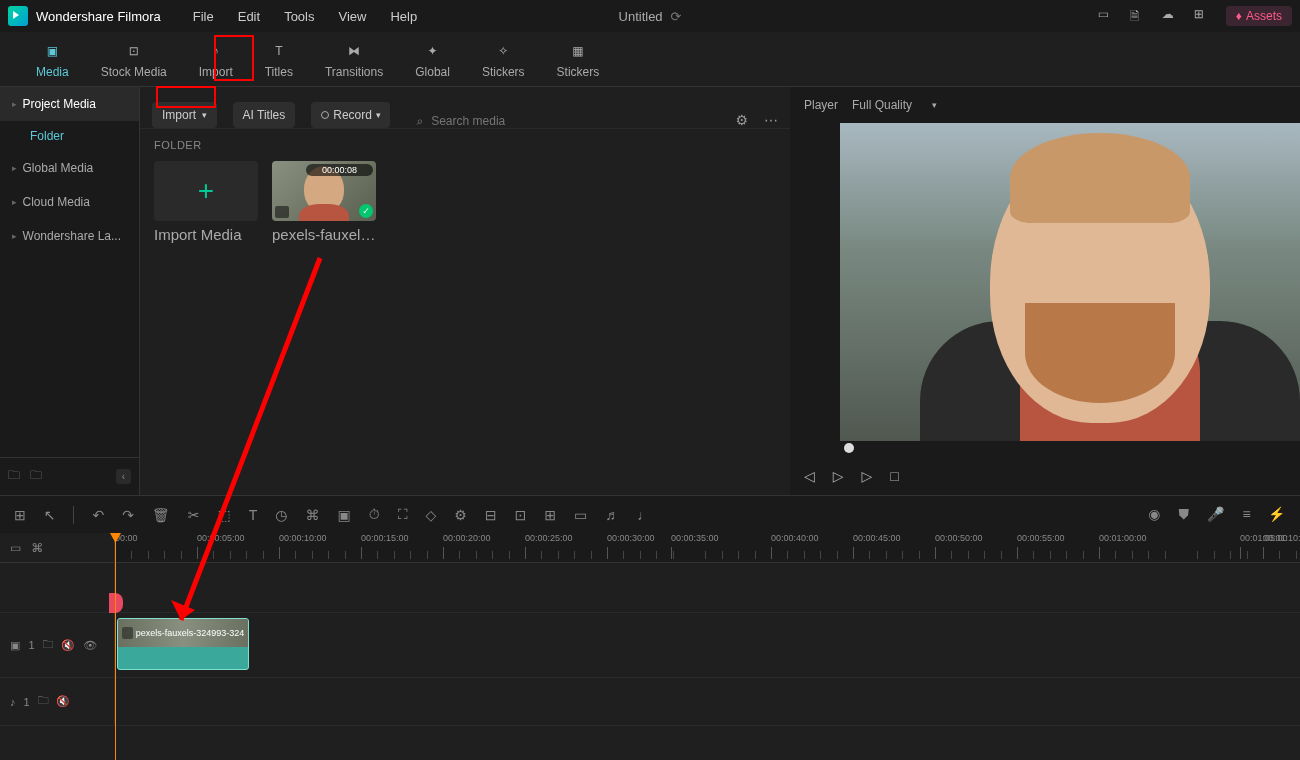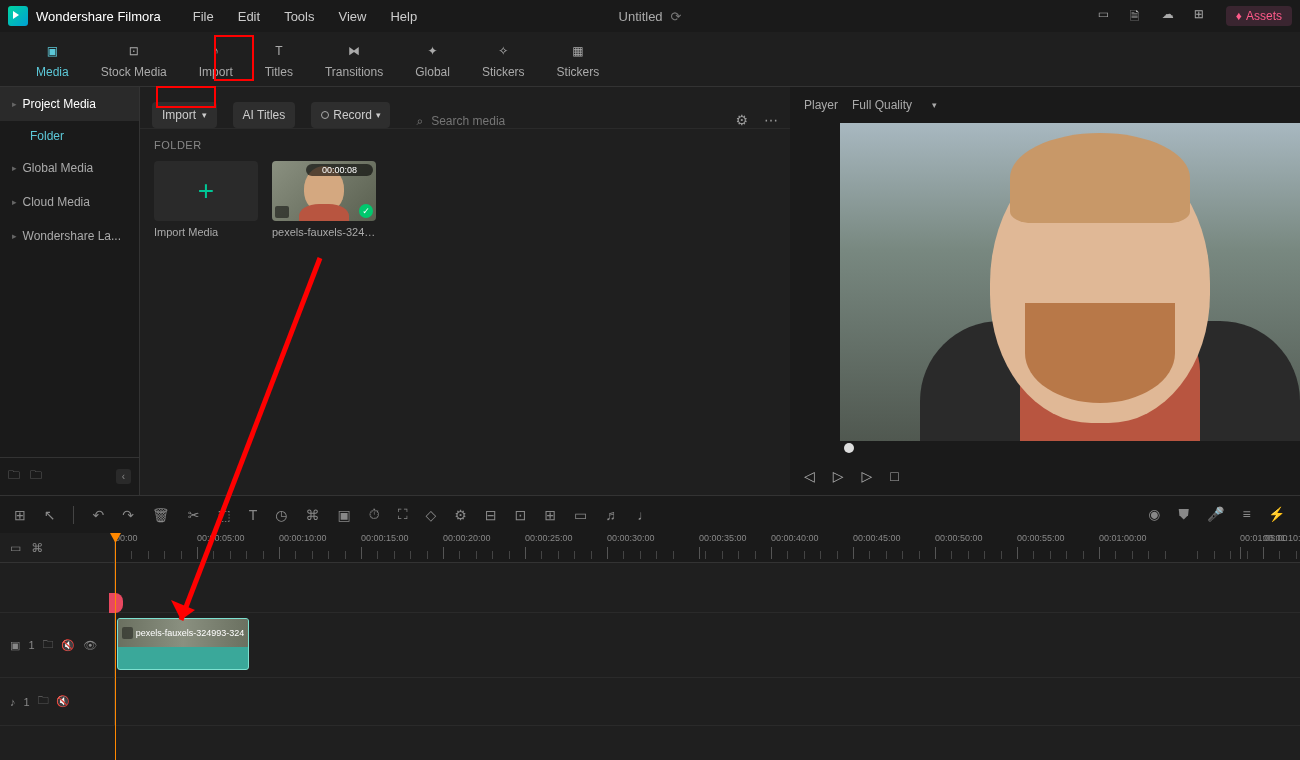--- a/index.html
+++ b/index.html
@@ -38,21 +38,21 @@
 .media-grid { display:flex; gap:14px; padding:0 14px; }
 .media-card { width:104px; }
 .media-thumb { width:104px; height:60px; background:#2a2a2a; border-radius:4px; display:flex; align-items:center; justify-content:center; position:relative; overflow:hidden; }
 .plus-icon { font-size:28px; color:#00c896; font-weight:200; }
 .media-thumb.video { background:linear-gradient(135deg,#8a9080,#5a6050); }
 .person-face { position:absolute; width:40px; height:46px; background:#d4a880; border-radius:50% 50% 45% 45%; top:5px; left:32px; }
 .person-face::after { content:""; position:absolute; width:50px; height:30px; background:#b85540; bottom:-22px; left:-5px; border-radius:40% 40% 0 0; }
 .duration { position:absolute; top:3px; right:3px; background:rgba(0,0,0,0.6); color:#fff; font-size:9px; padding:1px 16px; border-radius:6px; }
 .green-check { position:absolute; bottom:3px; right:3px; width:14px; height:14px; background:#00c86e; border-radius:50%; color:#fff; font-size:9px; display:flex; align-items:center; justify-content:center; }
 .play-badge { position:absolute; bottom:3px; left:3px; width:14px; height:12px; background:rgba(0,0,0,0.5); border-radius:2px; }
-.media-name { color:#aaa; font-size:11px; margin-top:5px; white-space:nowrap; overflow:hidden; text-overflow:ellipsis; }
+.media-name { color:#aaa; font-size:15px; margin-top:5px; white-space:nowrap; overflow:hidden; text-overflow:ellipsis; }
 .player-panel { width:510px; background:#1a1a1a; display:flex; flex-direction:column; }
 .player-header { height:36px; display:flex; align-items:center; padding:0 14px; gap:14px; color:#aaa; }
 .quality-sel { background:transparent; color:#aaa; display:flex; align-items:center; gap:20px; }
 .preview { flex:1; margin:0 0 0 50px; background:linear-gradient(180deg,#a8b8c0 0%,#788880 40%,#505850 100%); position:relative; overflow:hidden; }
 .man-head { position:absolute; width:220px; height:280px; background:#e0b896; border-radius:50% 50% 46% 46%; top:20px; right:90px; }
 .man-hair { position:absolute; width:180px; height:90px; background:#c89868; border-radius:80% 80% 20% 20%; top:10px; right:110px; }
 .man-beard { position:absolute; width:150px; height:100px; background:#b87848; border-radius:0 0 50% 50%; top:180px; right:125px; }
 .man-body { position:absolute; width:380px; height:180px; background:#2a2a2a; bottom:-60px; right:0; border-radius:80px 80px 0 0; }
 .man-hoodie { position:absolute; width:180px; height:140px; background:#b85540; bottom:0; right:100px; border-radius:50% 50% 0 0; }
 .player-slider { height:16px; padding:0 14px 0 54px; position:relative; }
@@ -307,21 +307,21 @@
         <div class="ruler-mark" style="left: 410px;">00:00:25:00</div>
         <div class="minor-tick" style="left: 426.4px;"></div>
         <div class="minor-tick" style="left: 442.8px;"></div>
         <div class="minor-tick" style="left: 459.2px;"></div>
         <div class="minor-tick" style="left: 475.6px;"></div>
         <div class="ruler-mark" style="left: 492px;">00:00:30:00</div>
         <div class="minor-tick" style="left: 508.4px;"></div>
         <div class="minor-tick" style="left: 524.8px;"></div>
         <div class="minor-tick" style="left: 541.2px;"></div>
         <div class="minor-tick" style="left: 557.6px;"></div>
-        <div class="ruler-mark" style="left: 584px;">00:00:35:00</div>
+        <div class="ruler-mark" style="left: 556px;">00:00:35:00</div>
         <div class="minor-tick" style="left: 590.4px;"></div>
         <div class="minor-tick" style="left: 606.8px;"></div>
         <div class="minor-tick" style="left: 623.2px;"></div>
         <div class="minor-tick" style="left: 639.6px;"></div>
         <div class="ruler-mark" style="left: 656px;">00:00:40:00</div>
         <div class="minor-tick" style="left: 672.4px;"></div>
         <div class="minor-tick" style="left: 688.8px;"></div>
         <div class="minor-tick" style="left: 705.2px;"></div>
         <div class="minor-tick" style="left: 721.6px;"></div>
         <div class="ruler-mark" style="left: 738px;">00:00:45:00</div>

